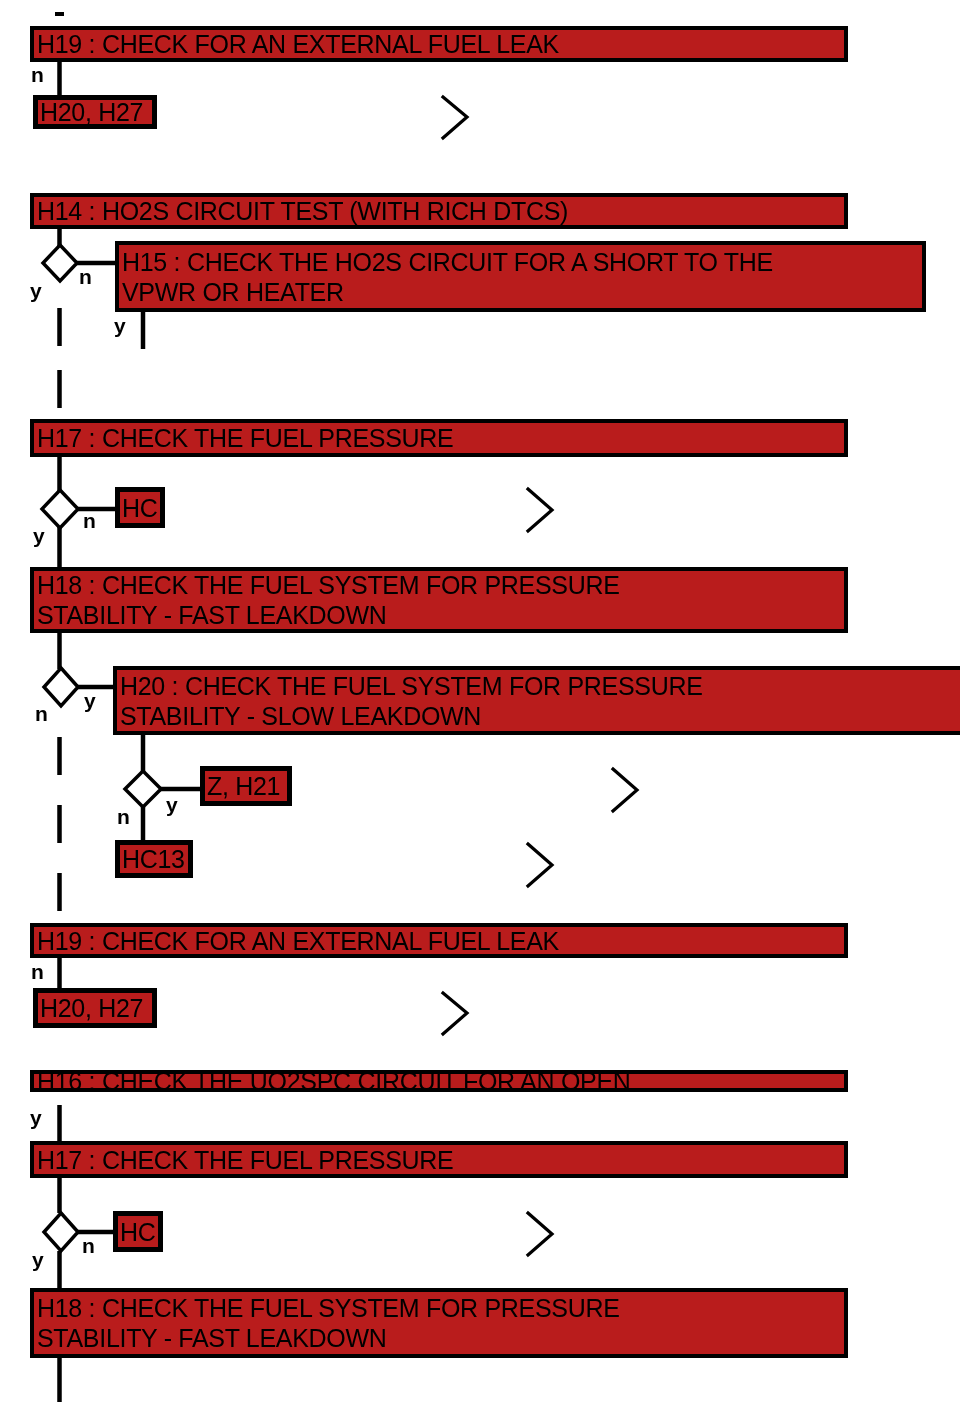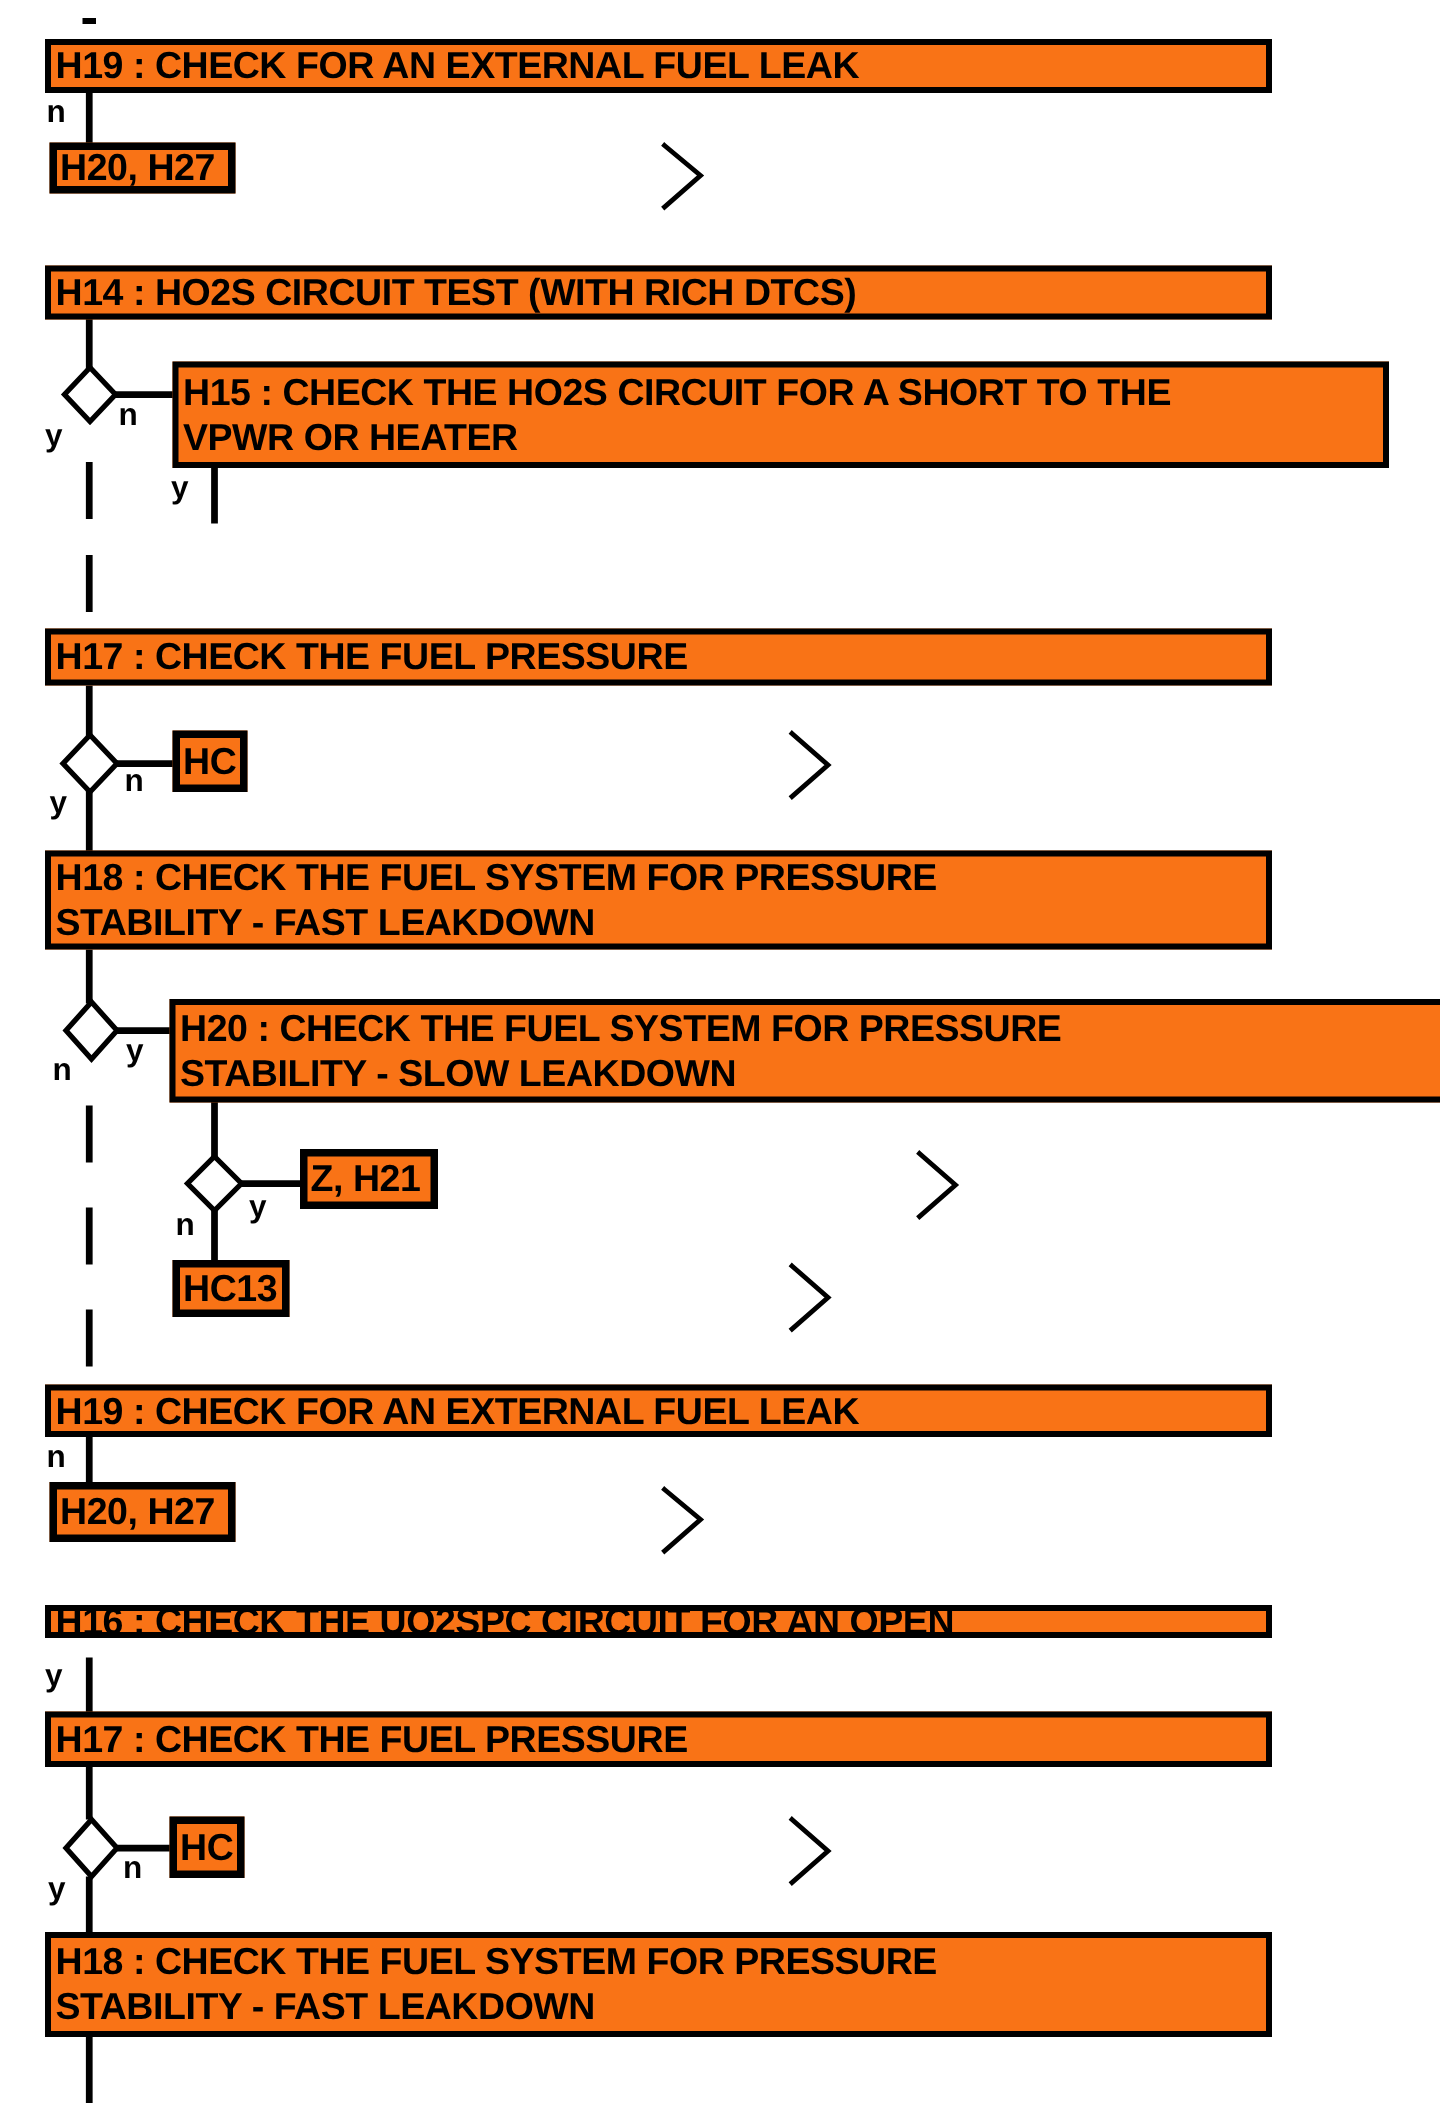--- a/index.html
+++ b/index.html
@@ -12,24 +12,24 @@
     overflow: hidden;
   }
   .wires {
     position: absolute;
     left: 0; top: 0;
     width: 960px; height: 1404px;
   }
   .node {
     position: absolute;
     box-sizing: border-box;
-    background: #f97316;
+    background: #b91c1c;
     color: #000000;
     border: 4px solid #000000;
-    font-weight: bold;
+    font-weight: normal;
     font-size: 25px;
     line-height: 30px;
     letter-spacing: -0.3px;
     white-space: pre-line;
     display: flex;
     align-items: center;
     padding: 0 3px;
   }
   .node.ref {
     border-width: 5px;
@@ -93,21 +93,21 @@
       <polyline points="528,844 552,865 528,886"></polyline>
       <polyline points="443,993 467,1013 443,1034"></polyline>
       <polyline points="528,1213 552,1234 528,1255"></polyline>
     </g>
   </svg>
 
   <div class="node" style="left:30px; top:26px; width:818px; height:36px;">H19 : CHECK FOR AN EXTERNAL FUEL LEAK</div>
 
   <div class="node ref" style="left:33px; top:95px; width:124px; height:34px;">H20, H27</div>
 
-  <div class="node" style="left:30px; top:177px; width:818px; height:36px;">H14 : HO2S CIRCUIT TEST (WITH RICH DTCS)</div>
+  <div class="node" style="left:30px; top:193px; width:818px; height:36px;">H14 : HO2S CIRCUIT TEST (WITH RICH DTCS)</div>
 
   <div class="node" style="left:115px; top:241px; width:811px; height:71px;">H15 : CHECK THE HO2S CIRCUIT FOR A SHORT TO THE
 VPWR OR HEATER</div>
 
 
   <div class="node" style="left:30px; top:419px; width:818px; height:38px;">H17 : CHECK THE FUEL PRESSURE</div>
 
   <div class="node ref" style="left:115px; top:487px; width:50px; height:41px;">HC</div>
 
   <div class="node" style="left:30px; top:567px; width:818px; height:66px;">H18 : CHECK THE FUEL SYSTEM FOR PRESSURE

